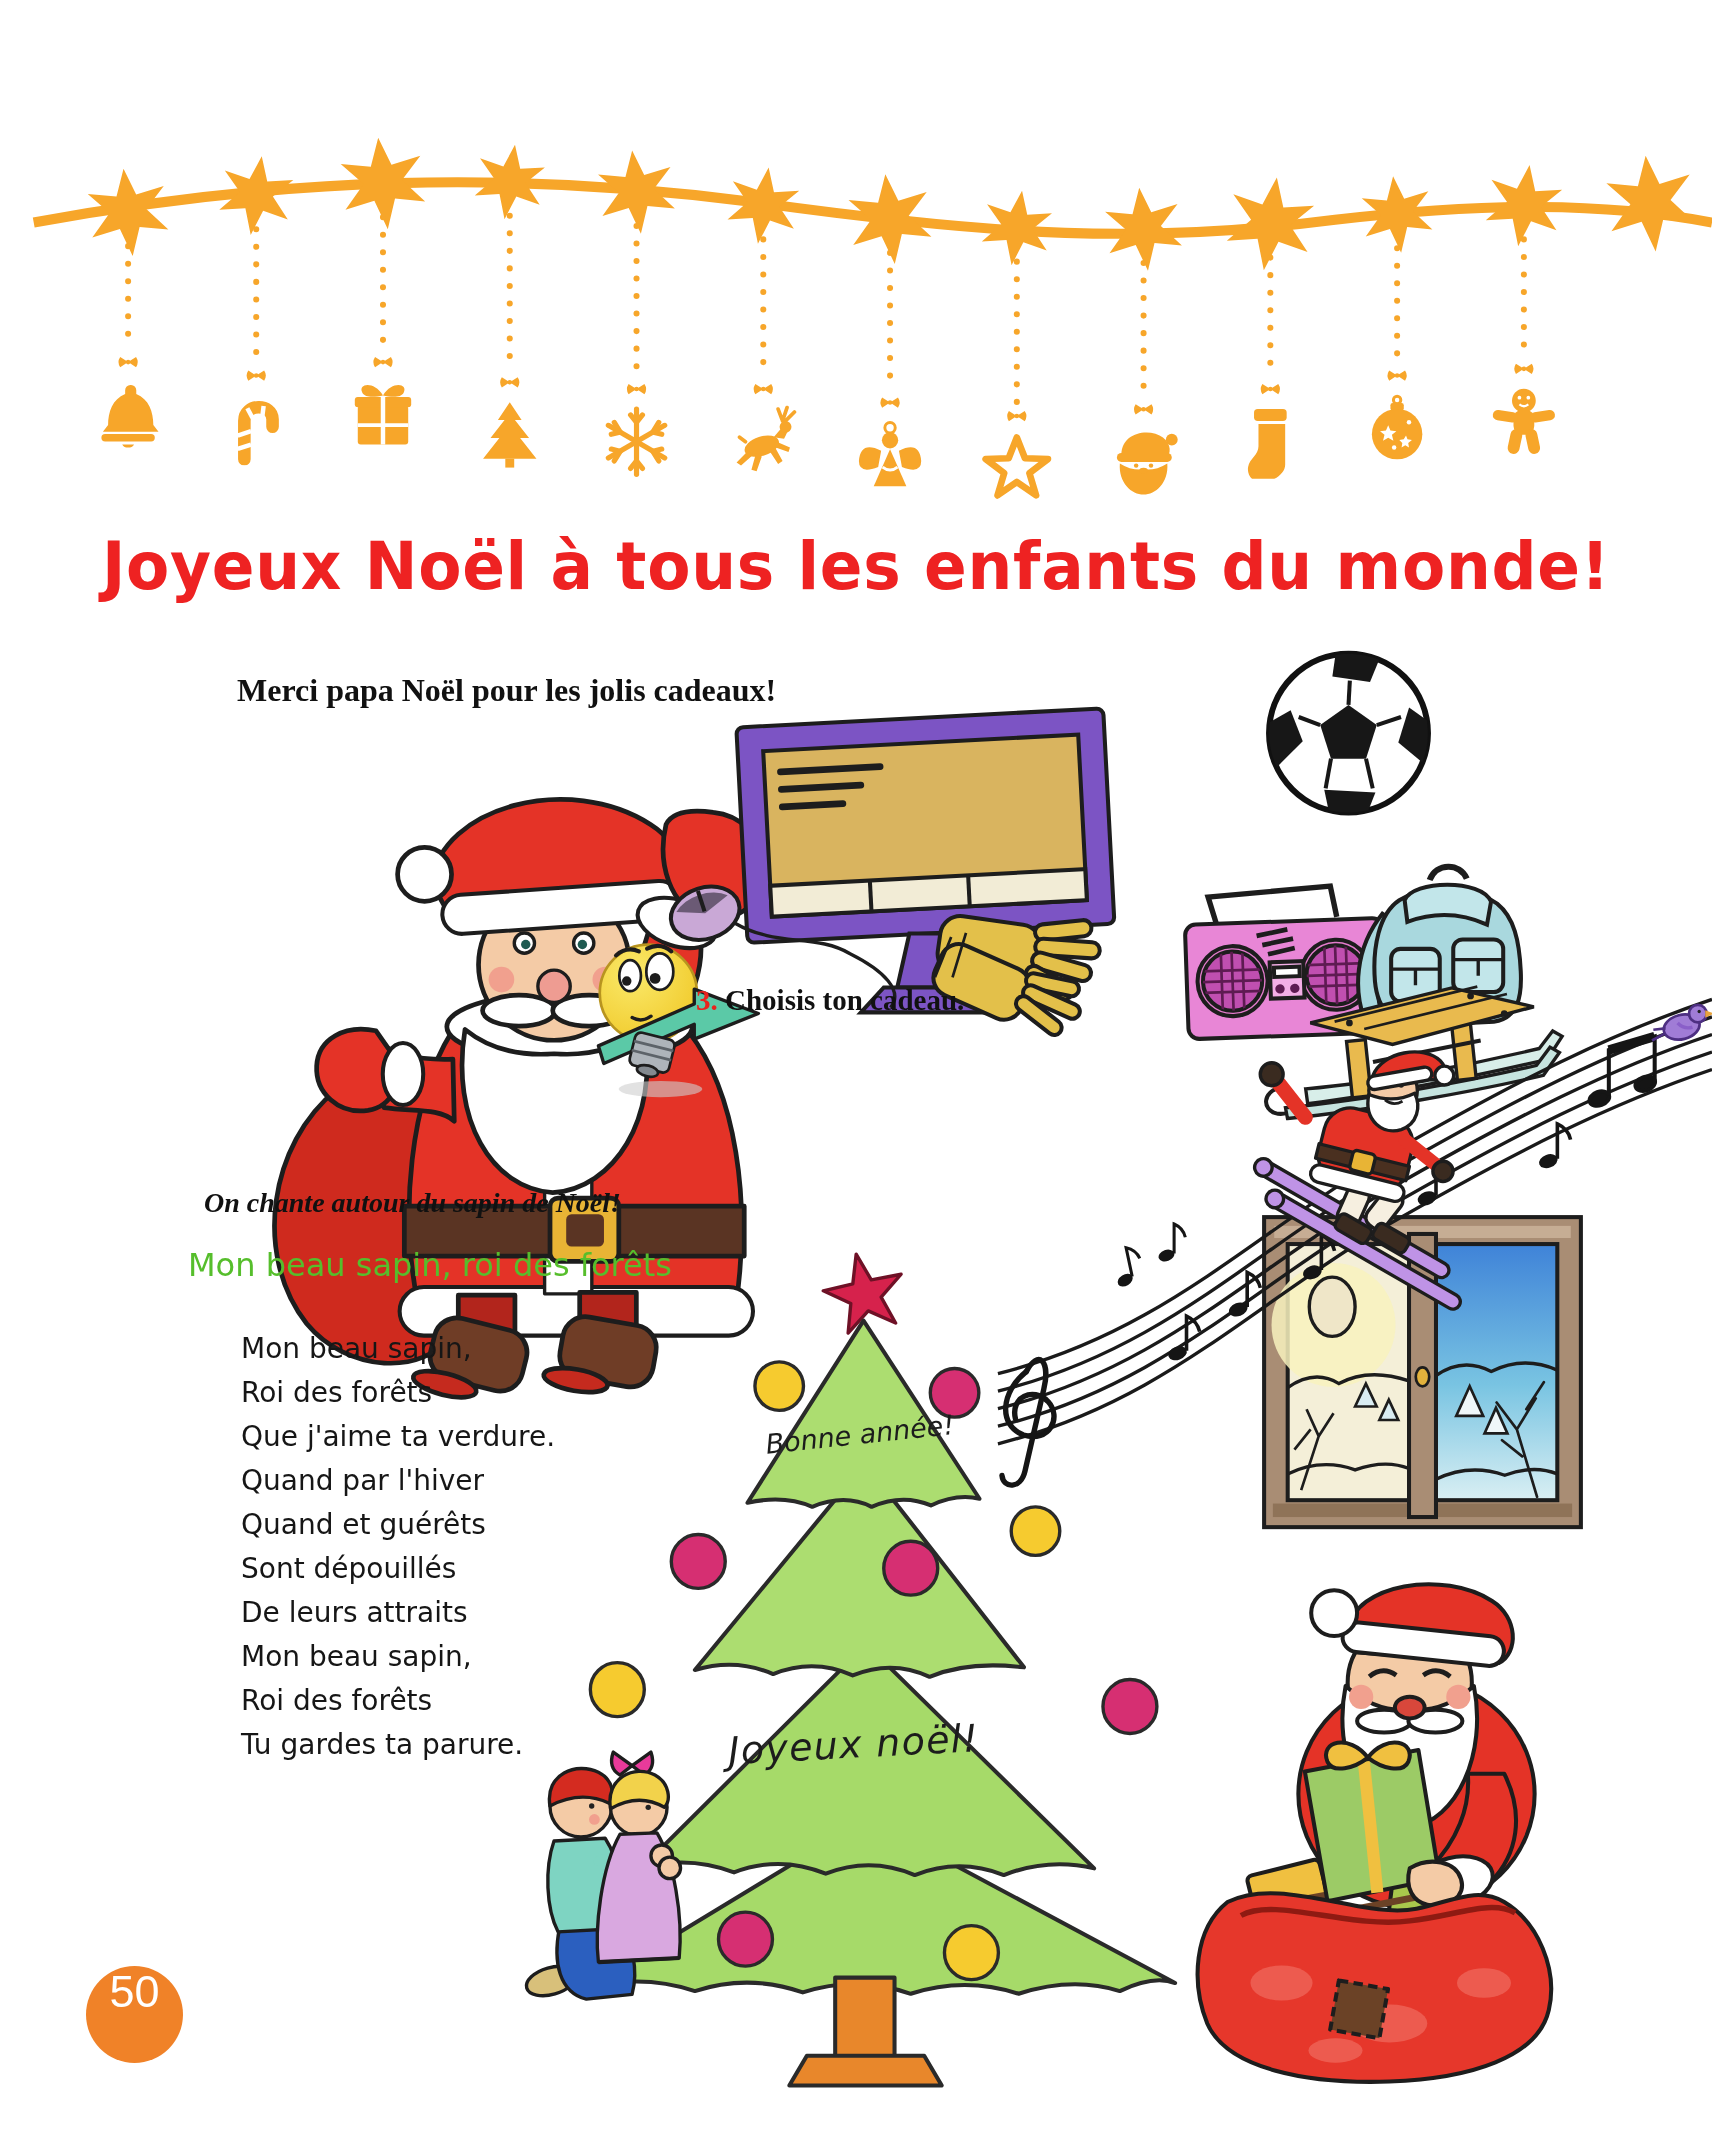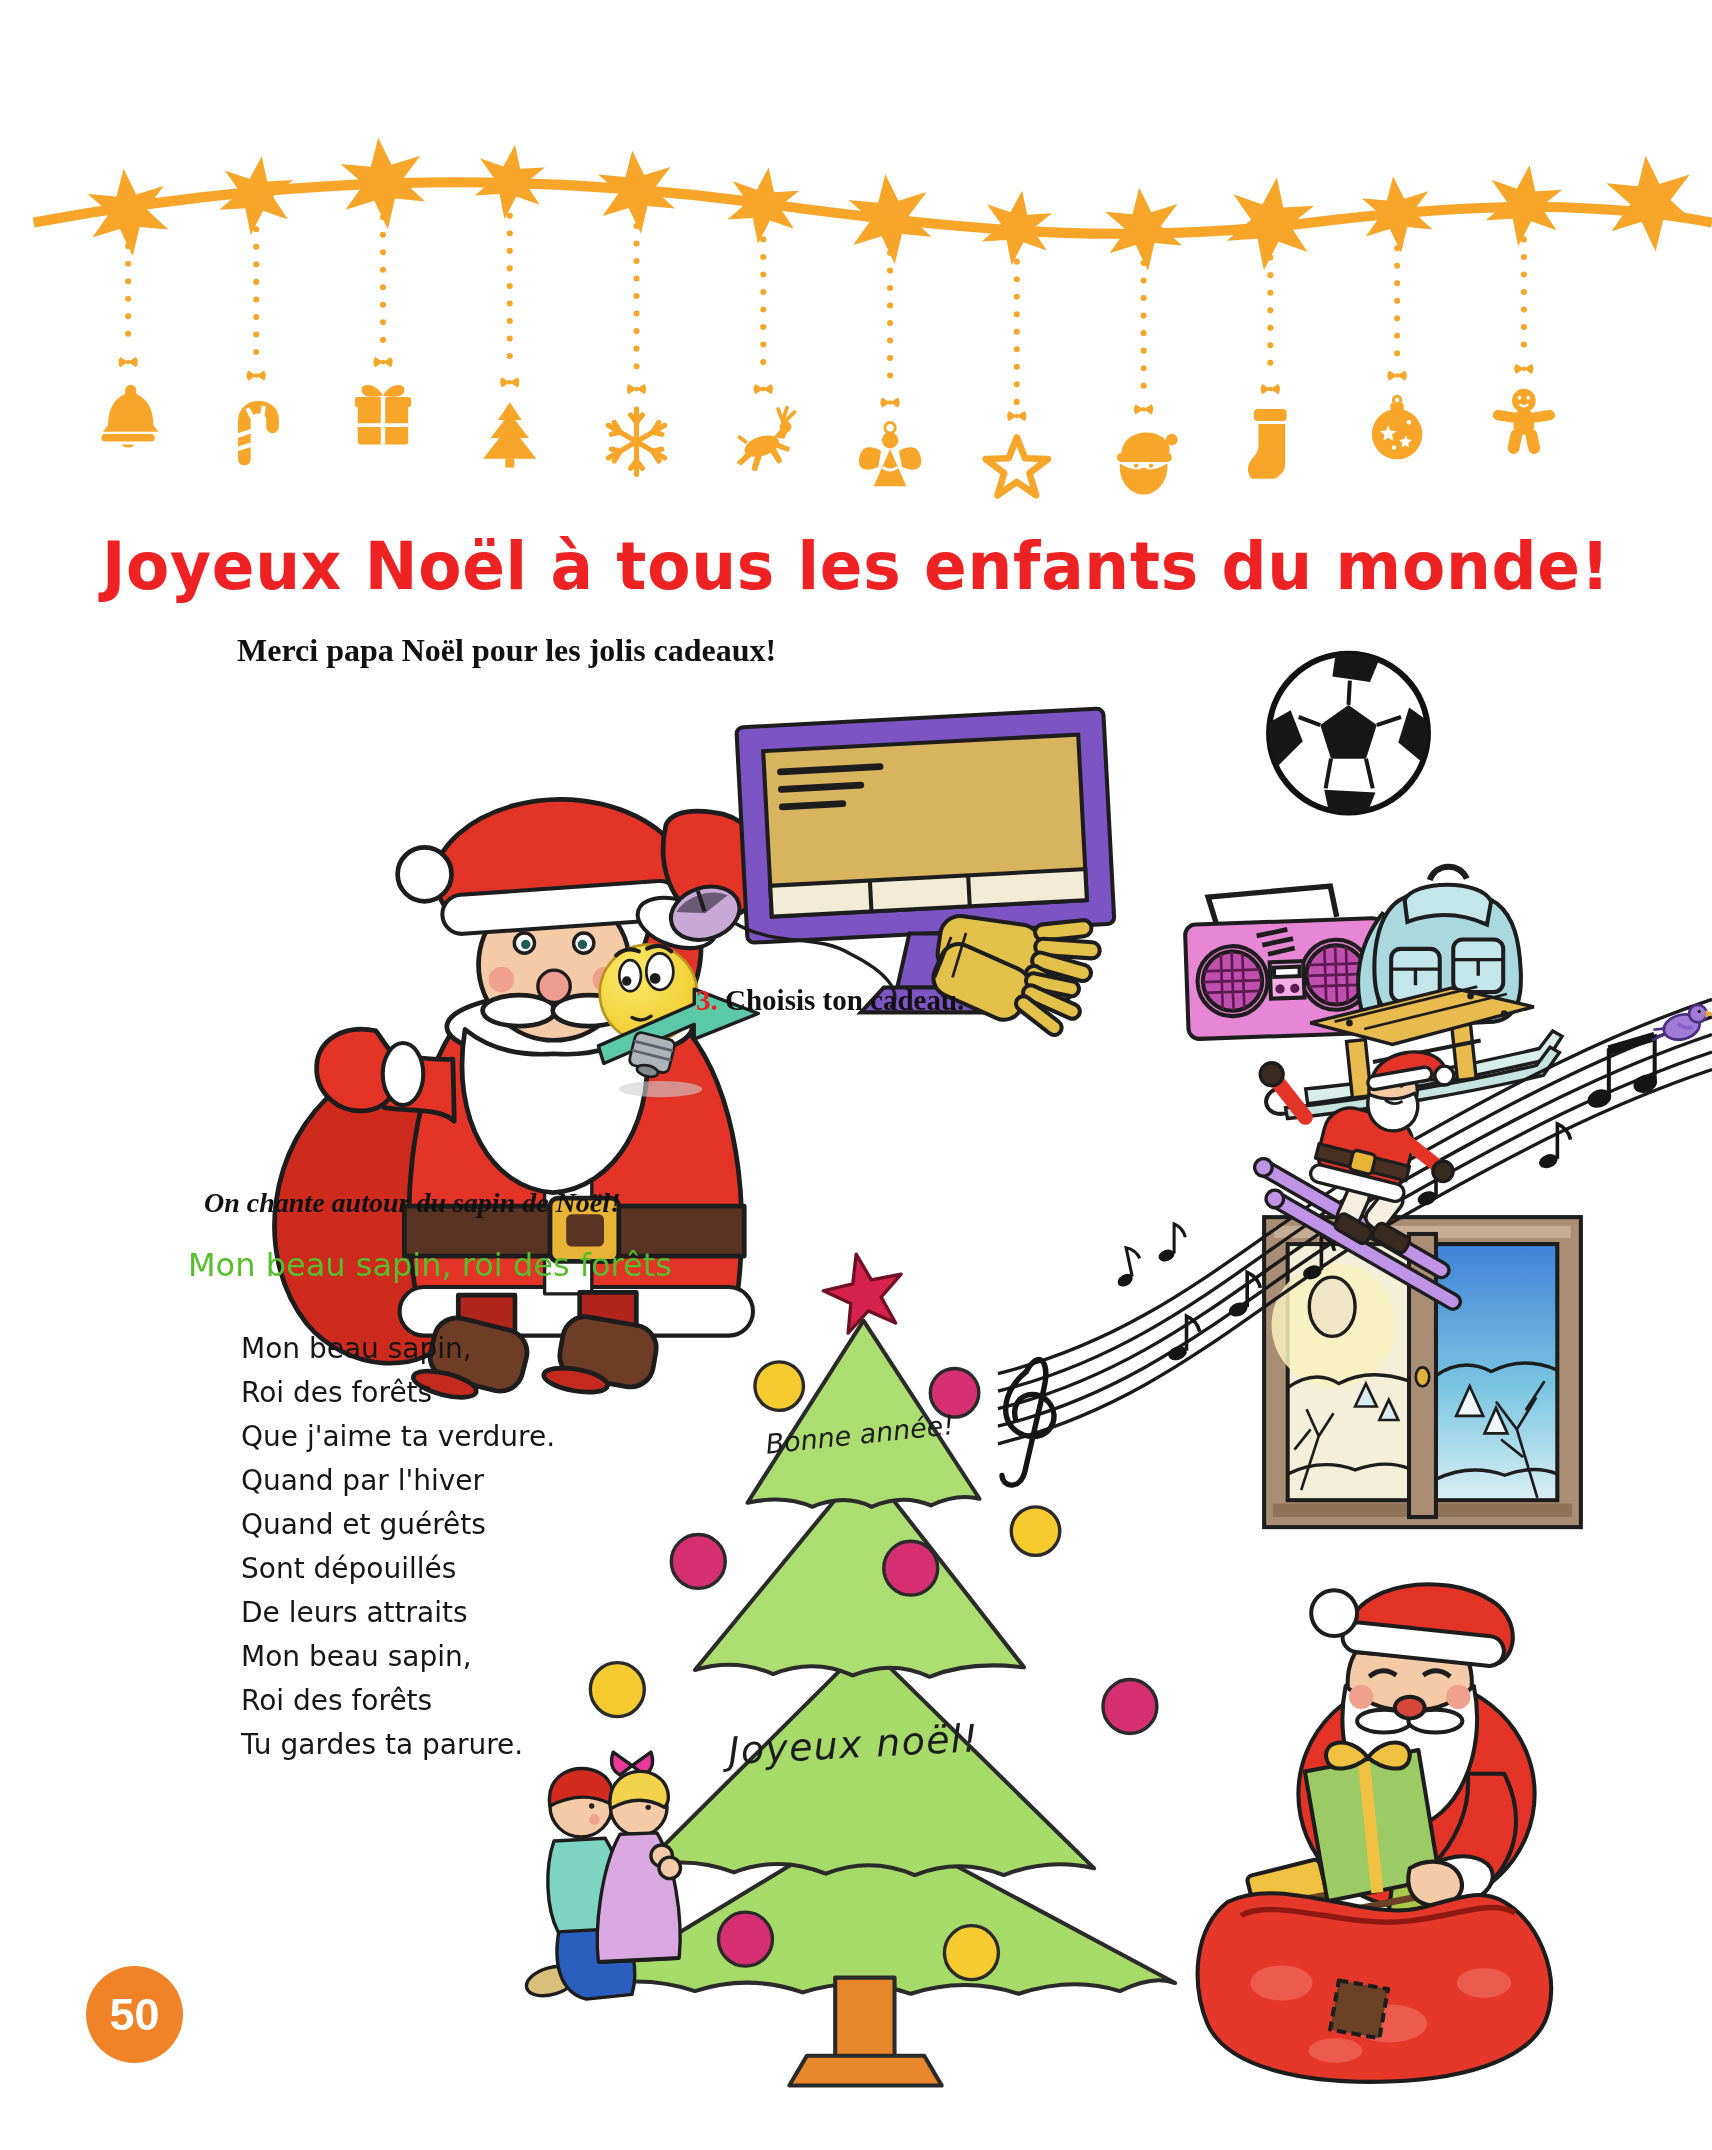--- a/index.html
+++ b/index.html
@@ -5,31 +5,31 @@
   :root{
     --orange:#F7A62A; --red:#EE2222; --green:#56BE2C; --badge:#F08228; --ink:#161616;
   }
   *{margin:0;padding:0;box-sizing:border-box;}
   html,body{width:1712px;height:2151px;background:#fff;overflow:hidden;}
   #page{position:relative;width:1712px;height:1675px;background:#fff;font-family:"Liberation Sans",sans-serif;}
   .abs{position:absolute;}
   #title{top:530px;left:0;width:1712px;text-align:center;font-family:"DejaVu Sans",sans-serif;
          font-weight:700;font-size:63px;color:var(--red);letter-spacing:0.7px;transform:scaleY(1.04);}
   .serif-head{font-family:"Liberation Serif",serif;font-weight:700;color:#111;}
-  #merci{left:237px;top:632px;font-size:32px;}
+  #merci{left:237px;top:672px;font-size:32px;}
   #instruction{left:696px;top:984px;font-size:29px;}
   #instruction .num{color:#E8231D;}
   #song-heading{left:204px;top:1187px;font-size:28px;font-style:italic;}
   #song-subtitle{left:188px;top:1246px;font-family:"DejaVu Sans",sans-serif;font-size:32px;color:var(--green);}
   #lyrics{left:241px;top:1315px;font-family:"DejaVu Sans",sans-serif;font-size:28px;line-height:44px;color:var(--ink);margin-top:12px;}
   .tree-label{font-family:"DejaVu Sans",sans-serif;font-style:italic;color:#1c1c1c;}
   #tree-label-top{left:765px;top:1416px;width:243px;font-size:27px;transform:rotate(-6deg);}
   #tree-label-mid{left:728px;top:1720px;width:351px;font-size:38px;transform:rotate(-3deg);letter-spacing:1.3px;}
   #page-badge{left:86px;top:1966px;width:97px;height:97px;border-radius:50%;background:var(--badge);
-    display:flex;align-items:center;justify-content:center;color:#fff;font-weight:700;font-size:45px;}
+    display:flex;align-items:flex-start;justify-content:center;color:#fff;font-weight:400;font-size:45px;}
   .chain{stroke:var(--orange);stroke-width:9;stroke-dasharray:0 26;stroke-linecap:round;}
   svg{display:block;}
 </style>
 </head>
 <body>
 
 <div id="page">
 
   <svg id="garland" class="abs" style="left:0;top:0" width="1712" height="526" viewBox="0 0 2539 780">
     <defs>

